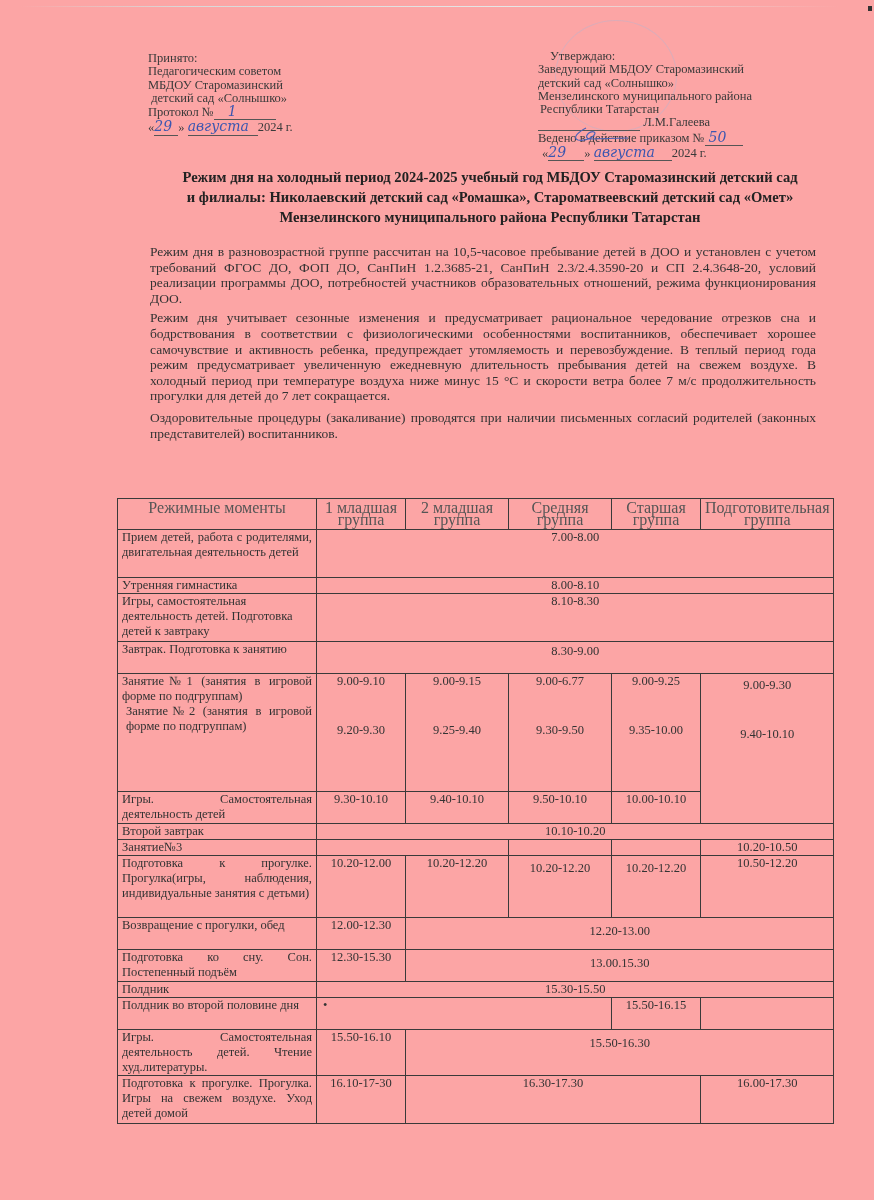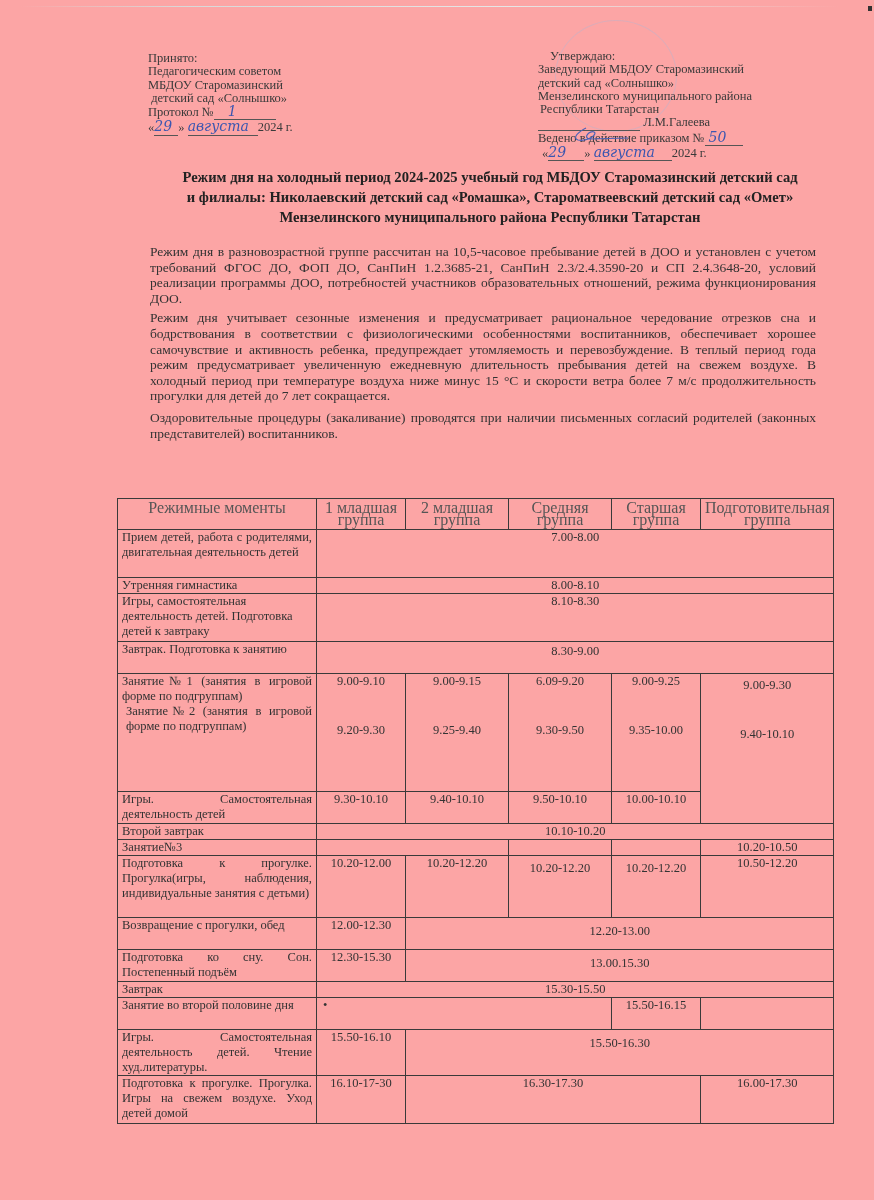--- a/index.html
+++ b/index.html
@@ -143,21 +143,21 @@
       </td>
       <td class="t">
         <span class="stack2">9.00-9.10</span>
         <span class="t2">9.20-9.30</span>
       </td>
       <td class="t">
         <span class="stack2">9.00-9.15</span>
         <span class="t2">9.25-9.40</span>
       </td>
       <td class="t">
-        <span class="stack2">6.09-9.20</span>
+        <span class="stack2">9.00-6.77</span>
         <span class="t2">9.30-9.50</span>
       </td>
       <td class="t">
         <span class="stack2">9.00-9.25</span>
         <span class="t2">9.35-10.00</span>
       </td>
       <td class="t" rowspan="2">
         <span class="stack2" style="margin-top:4px;">9.00-9.30</span>
         <span class="t2">9.40-10.10</span>
       </td>
@@ -199,26 +199,26 @@
       <td colspan="4" class="t" style="padding-top:6px;">12.20-13.00</td>
     </tr>
 
     <tr style="height:32px;">
       <td class="lbl">Подготовка ко сну. Сон. Постепенный подъём</td>
       <td class="t">12.30-15.30</td>
       <td colspan="4" class="t" style="padding-top:6px;">13.00.15.30</td>
     </tr>
 
     <tr style="height:16px;">
-      <td class="lbl">Завтрак</td>
+      <td class="lbl">Полдник</td>
       <td colspan="5" class="t" style="padding-top:0;">15.30-15.50</td>
     </tr>
 
     <tr style="height:32px;">
-      <td class="lbl">Занятие во второй половине дня</td>
+      <td class="lbl">Полдник во второй половине дня</td>
       <td colspan="3" class="tl" style="padding-left:6px;">•</td>
       <td class="t">15.50-16.15</td>
       <td></td>
     </tr>
 
     <tr style="height:46px;">
       <td class="lbl">Игры. Самостоятельная деятельность детей. Чтение худ.литературы.</td>
       <td class="t">15.50-16.10</td>
       <td colspan="4" class="t" style="padding-top:6px;">15.50-16.30</td>
     </tr>

